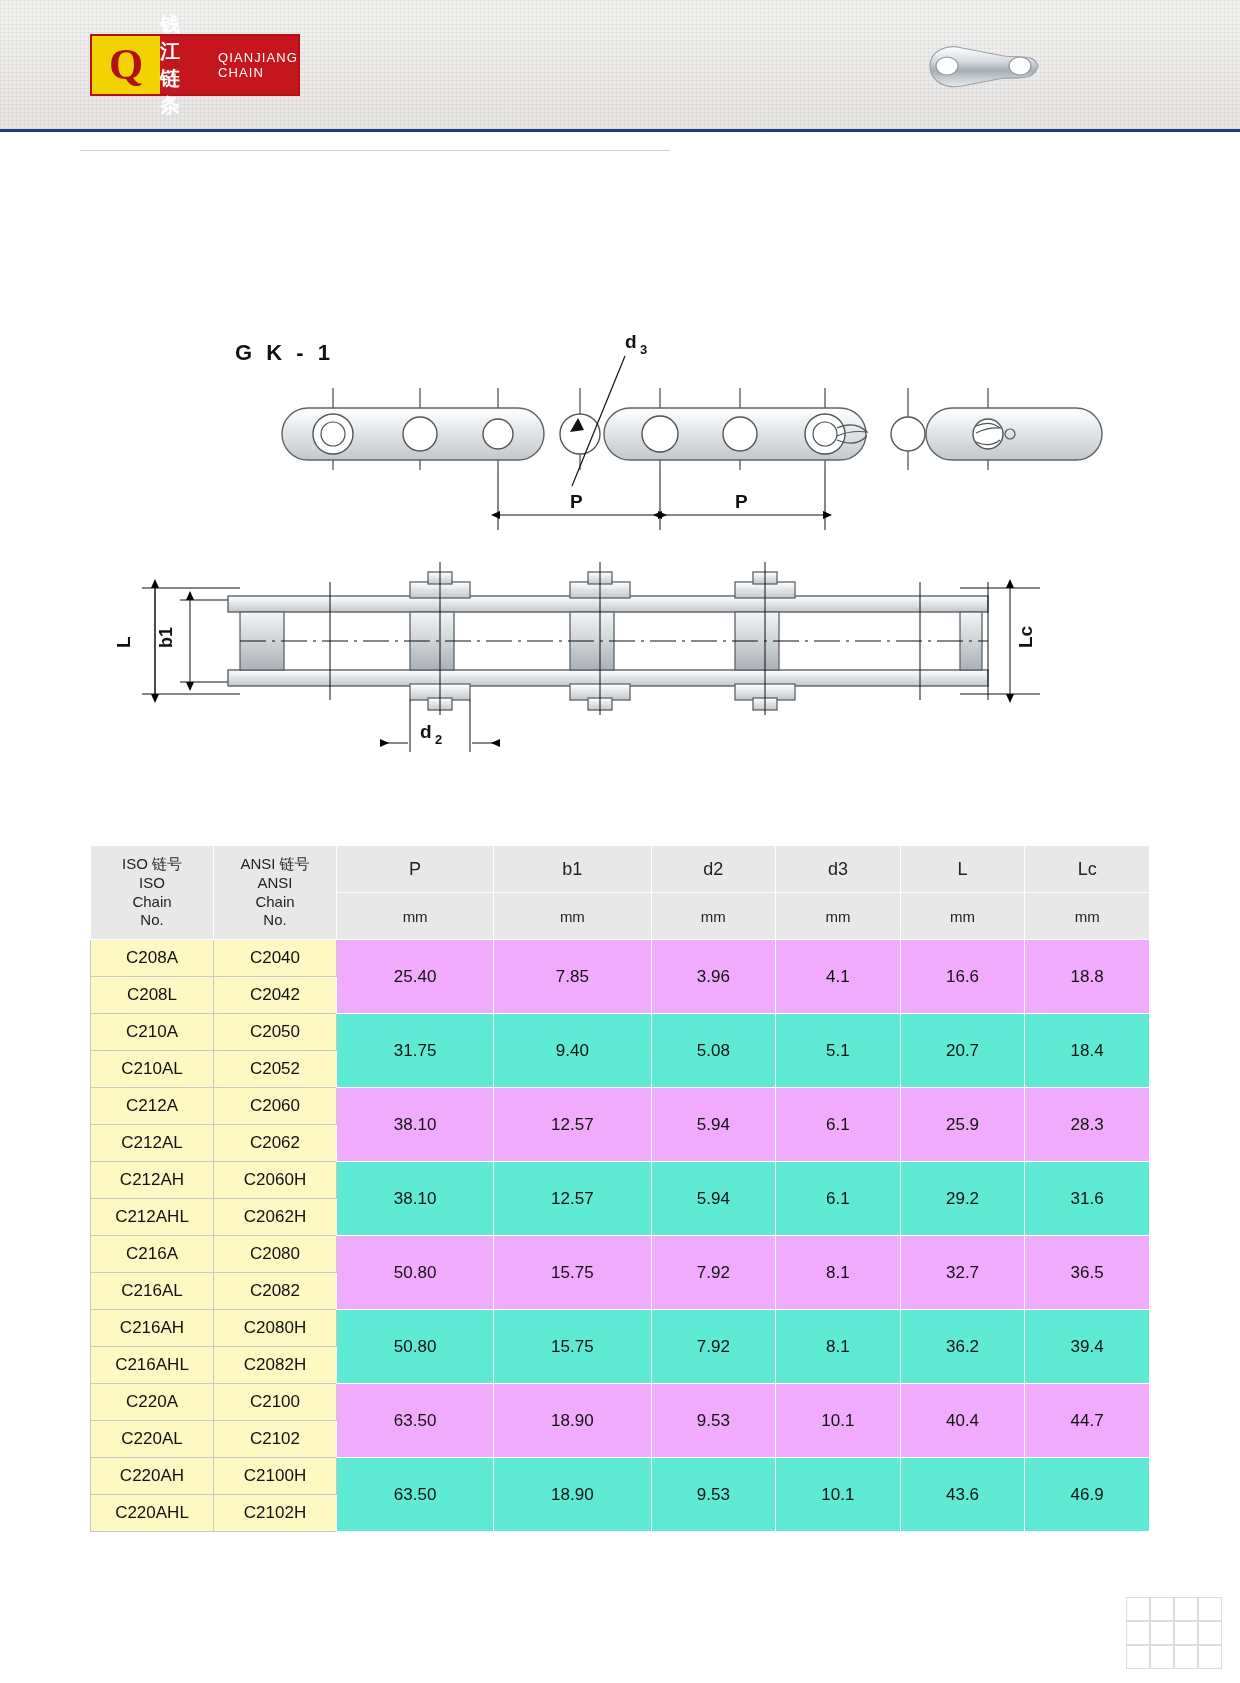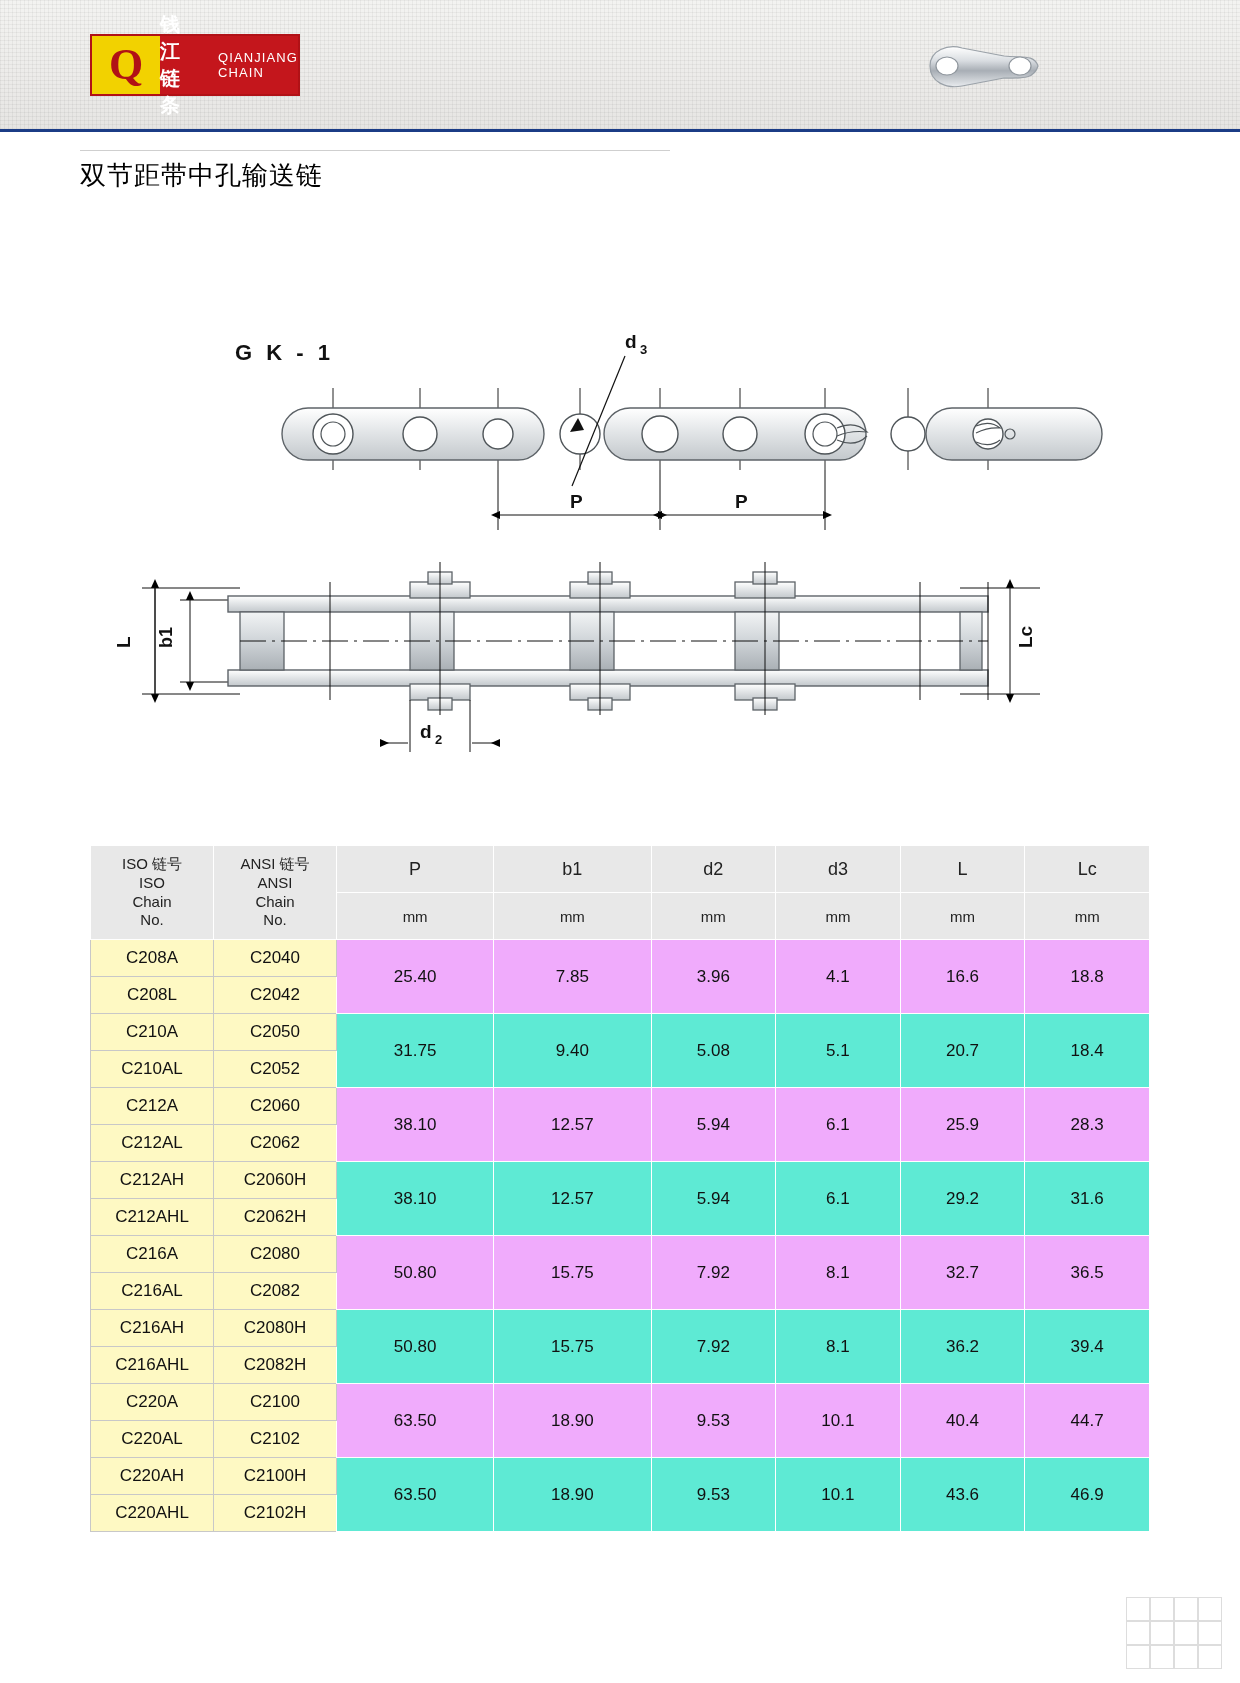--- a/index.html
+++ b/index.html
@@ -199,21 +199,20 @@
       </defs>
       <path d="M30 26 C30 10 48 4 62 8 L104 16 C122 18 134 14 138 26 C134 40 120 38 104 38 L62 46 C46 49 30 42 30 26 Z" fill="url(#steel)" stroke="#9aa1a8" stroke-width="1.2"></path>
       <ellipse cx="47" cy="26" rx="11" ry="9" fill="#ffffff" stroke="#8f969d" stroke-width="1.2"></ellipse>
       <ellipse cx="120" cy="26" rx="11" ry="9" fill="#ffffff" stroke="#8f969d" stroke-width="1.2"></ellipse>
     </svg>
   </div>
 </div>
 
 <div class="title-rule"></div>
 <div class="title-wrap">
-  <div class="title-cn">双节距带中孔输送链</div>
 </div>
 
 <div class="drawing">
   <svg width="1080" height="500" viewBox="0 0 1080 500">
     <defs>
       <linearGradient id="plate" x1="0" y1="0" x2="0" y2="1">
         <stop offset="0%" stop-color="#ffffff"></stop>
         <stop offset="45%" stop-color="#e3e6e8"></stop>
         <stop offset="100%" stop-color="#c3c8cc"></stop>
       </linearGradient>

